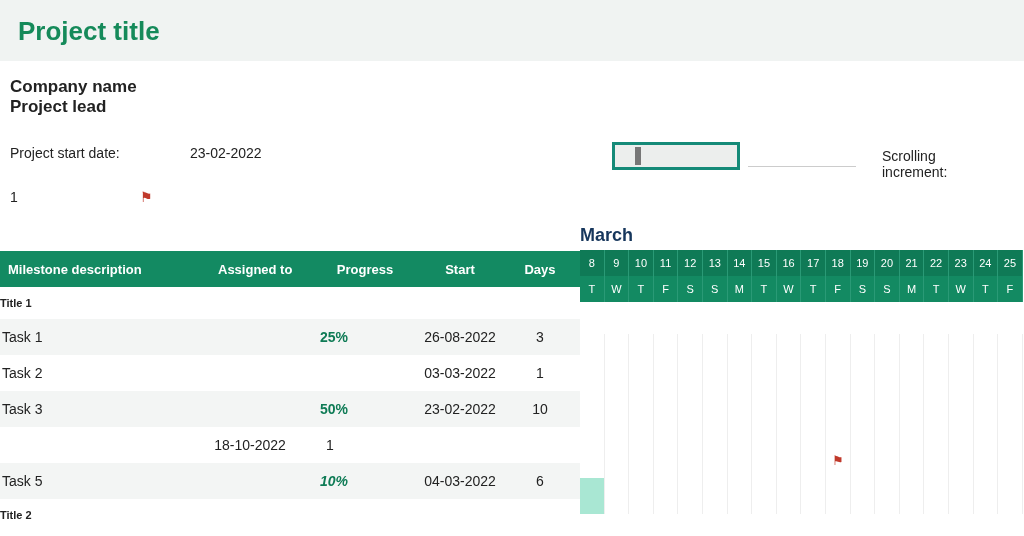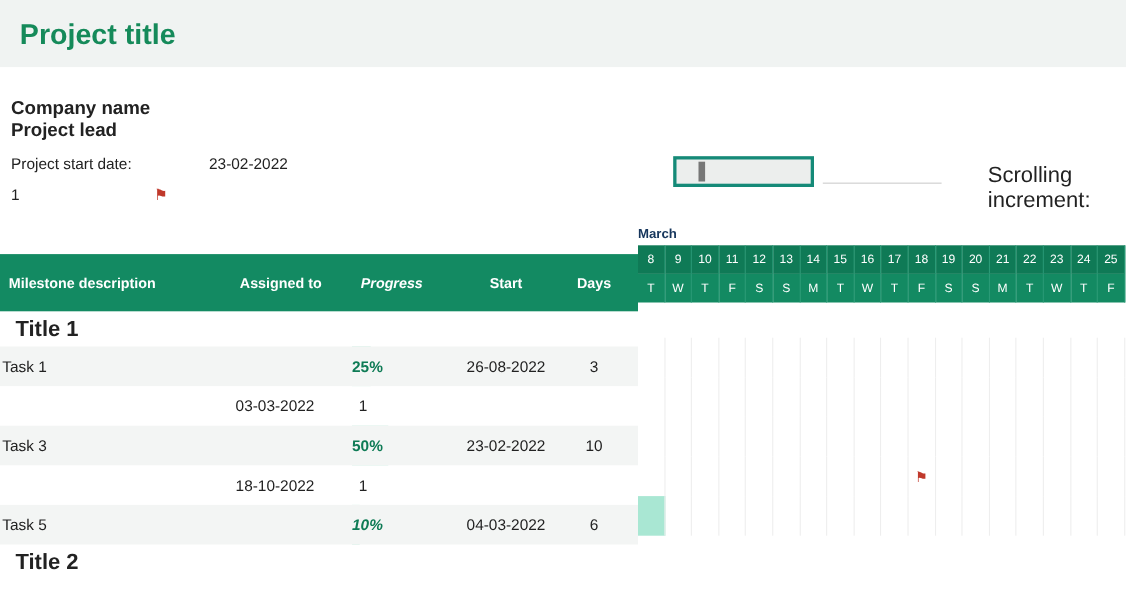--- a/index.html
+++ b/index.html
@@ -1,63 +1,63 @@
 <!DOCTYPE html>
 <html><head>
 <meta charset="utf-8">
 <style>
   * { box-sizing: border-box; margin: 0; padding: 0; }
   body { font-family: "Segoe UI", Arial, sans-serif; font-size: 13px; color: #222; background: #fff; width: 1024px; }
   .topbar { background: #f0f3f2; padding: 16px 18px 14px; }
   .topbar h1 { color: #158a5a; font-size: 26px; font-weight: 700; }
   .section { padding: 8px 10px 0; }
-  .company { font-size: 17px; font-weight: 700; margin-top: 20px; }
+  .company { font-size: 17px; font-weight: 700; margin-top: 8px; }
   .lead { font-size: 17px; font-weight: 700; margin-top: 0; }
-  .meta-row { display: flex; margin-top: 12px; font-size: 14px; }
+  .meta-row { display: flex; margin-top: 28px; font-size: 14px; }
   .meta-label { width: 180px; }
   .meta-value { width: 130px; }
   .flag { font-size: 14px; color: #c0392b; }
   .scroll-area { position: absolute; left: 612px; top: 142px; display: flex; align-items: center; }
   .scrollbar { width: 128px; height: 28px; border: 3px solid #158a78; background: #eceeed; margin-right: 8px; display: flex; align-items: center; }
   .scrollbar .thumb { width: 6px; height: 18px; background: #777; margin-left: 20px; }
   .scrolltrack { width: 108px; height: 22px; border-bottom: 1px solid #ccc; }
-  .scroll-inc-label { position: absolute; left: 286px; top: 6px; font-size: 20px; }
+  .scroll-inc-label { position: absolute; left: 270px; top: 6px; font-size: 14px; }
   .meta-block { margin-top: 6px; }
 
   .layout { display: flex; margin-top: 18px; }
   .left { width: 580px; }
   .right { flex: 1; overflow: hidden; }
 
-  .month { color: #16365c; font-weight: 700; font-size: 12px; padding: 2px 0 4px 0; }
-
-  .thead { background: #138a62; color: #fff; display: flex; align-items: center; height: 52px; font-size: 13px; font-weight: 600; }
+  .month { color: #16365c; font-weight: 700; font-size: 18px; padding: 2px 0 4px 0; }
+
+  .thead { background: #138a62; color: #fff; display: flex; align-items: center; height: 36px; font-size: 13px; font-weight: 600; }
   .thead .col { padding: 0 8px; }
   .col-desc { width: 210px; padding-left: 10px; }
   .col-assn { width: 110px; }
-  .col-prog { width: 90px; text-align: left; font-style: italic; }
+  .col-prog { width: 90px; text-align: center; }
   .col-start { width: 100px; text-align: center; }
   .col-days { width: 60px; text-align: center; }
 
   .cal-head { display: flex; }
   .cal-col { width: 24.6px; flex: 0 0 24.6px; }
   .cal-top { height: 26px; line-height: 26px; text-align: center; background: #0f7a56; color: #fff; font-size: 11px; border-right: 1px solid #2a9a76; }
   .cal-bot { height: 26px; line-height: 26px; text-align: center; background: #138a62; color: #fff; font-size: 11px; border-right: 1px solid #2a9a76; }
 
   .row { display: flex; align-items: center; height: 36px; font-size: 14px; }
   .row.stripe { background: #f3f5f4; }
   .row .cell { }
   .cell-desc { width: 210px; padding-left: 2px; }
   .cell-assn { width: 110px; }
   .cell-prog { width: 90px; text-align: right; padding-right: 24px; position: relative; color: #0e7b55; font-weight: 700; }
   .cell-prog .bar { position: absolute; left: 0; top: 0; bottom: 0; background: #b6e8d6; z-index: -1; }
   .prog-wrap { position: relative; height: 36px; display: flex; align-items: center; }
   .cell-start { width: 100px; text-align: center; }
   .cell-days { width: 60px; text-align: center; }
 
-  .title-row { font-size: 20px; font-weight: 700; height: 32px; display: flex; align-items: center; padding-left: 14px; }
+  .title-row { font-size: 11px; font-weight: 700; height: 32px; display: flex; align-items: center; padding-left: 0; }
 
   .cal-body { }
   .cal-row { display: flex; height: 36px; }
   .cal-row .day { width: 24.6px; flex: 0 0 24.6px; border-right: 1px solid #eee; display: flex; align-items: center; justify-content: center; }
   .cal-row .day.fill { background: #a9e7d3; }
   .cal-title-row { height: 32px; }
 </style>
 </head>
 <body>
 
@@ -109,20 +109,21 @@
           <div class="cell cell-prog">
             <div class="prog-wrap">
               <div class="bar" style="width: 25%;"></div>
               <span style="position: relative;">25%</span>
             </div>
           </div>
           <div class="cell cell-start">26-08-2022</div>
           <div class="cell cell-days">3</div>
         </div>
         <div class="row">
+          <div class="cell cell-desc">Task 2</div>
           <div class="cell cell-assn"></div>
           <div class="cell cell-prog">
             <div class="prog-wrap">
               <span style="position: relative;"></span>
             </div>
           </div>
           <div class="cell cell-start">03-03-2022</div>
           <div class="cell cell-days">1</div>
         </div>
         <div class="row stripe">

